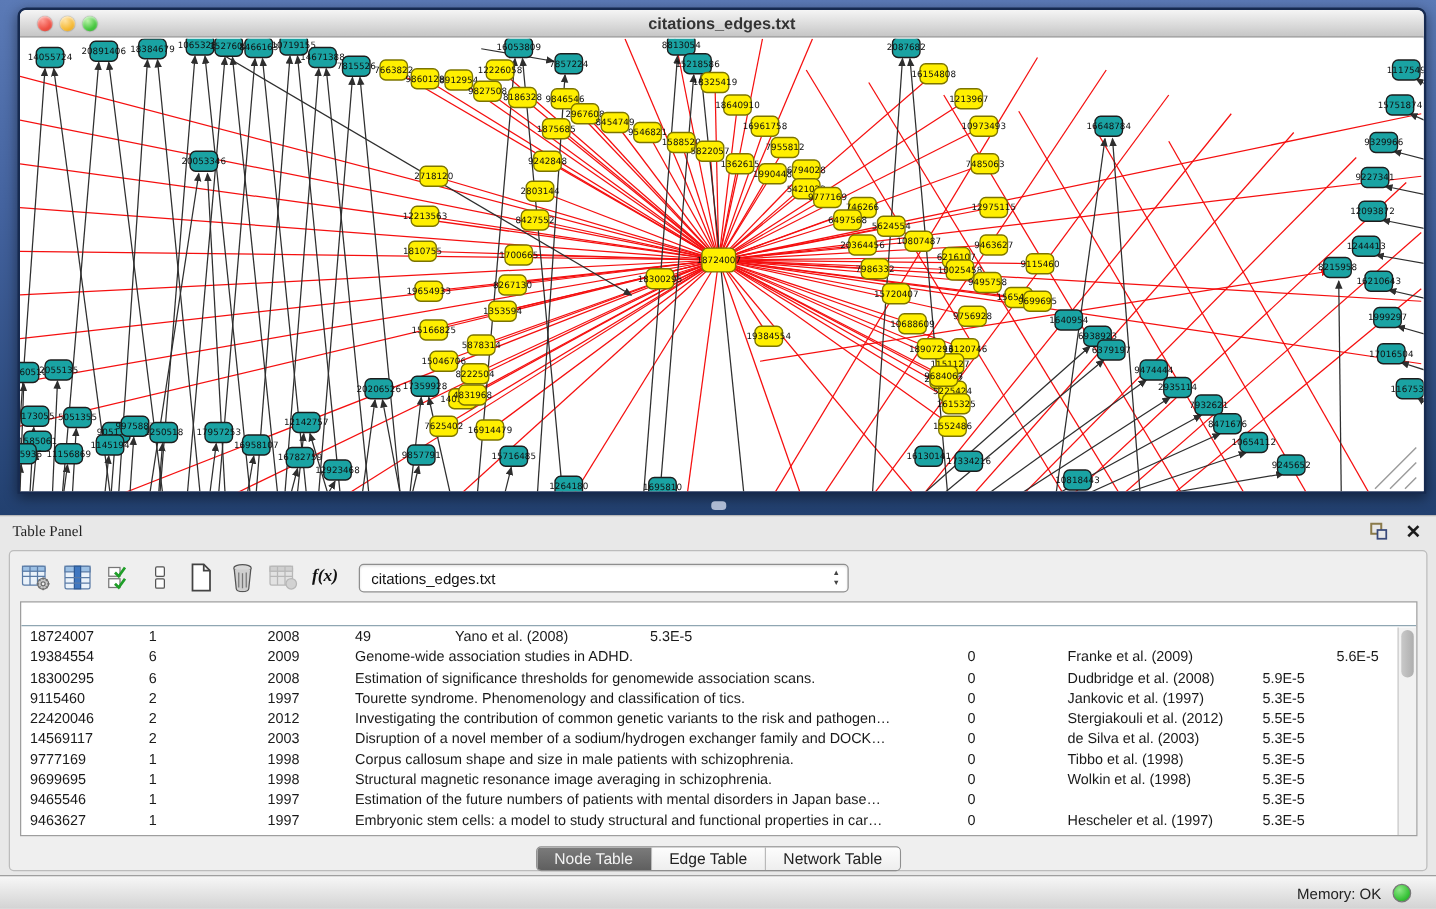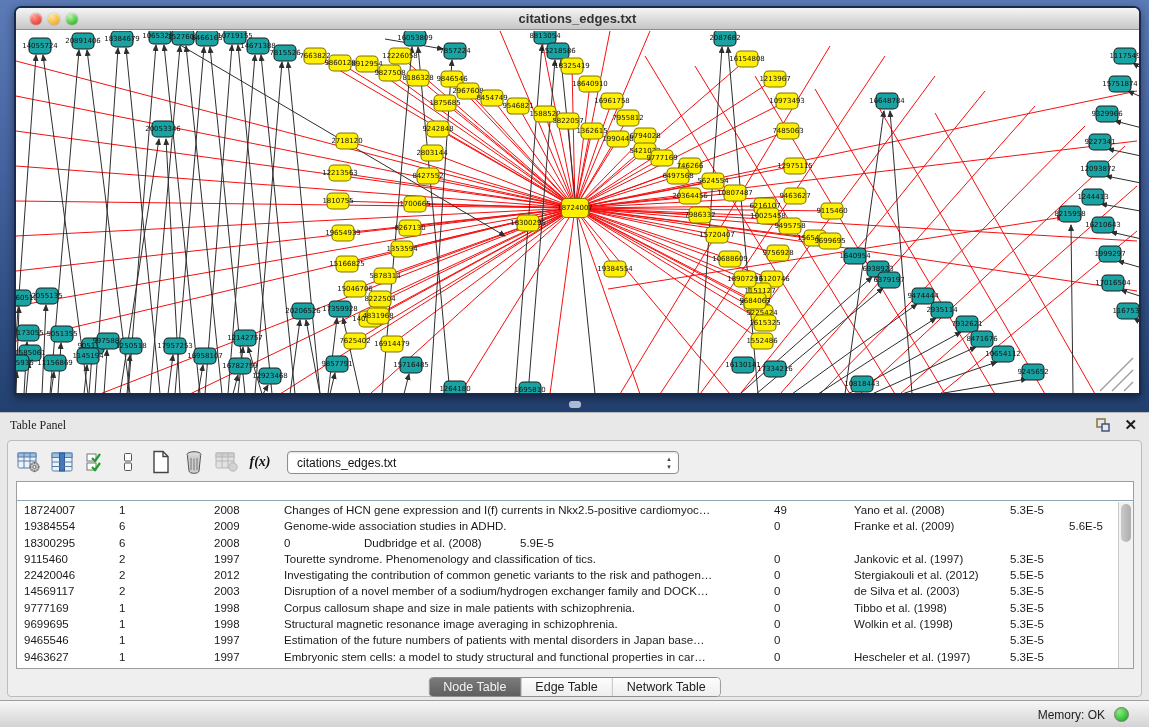--- a/index.html
+++ b/index.html
@@ -916,38 +916,38 @@
             <div class="th" style="width: 490px;">title</div>
             <div class="th" style="width: 80px;"><span class="sort-tri">△</span>out_de…</div>
             <div class="th" style="width: 156px; margin-top: 28px;">short</div>
             <div class="th" style="width: 100px;">pagerank</div>
           </div>
         <div id="tbody">
             <div class="tr">
               <div class="td" style="width: 95px;">18724007</div>
               <div class="td" style="width: 95px;">1</div>
               <div class="td" style="width: 70px;">2008</div>
-              <div class="td" style="width: 490px;">Changes of HCN gene expression and I(f) currents in Nkx2.5-positive cardiomyoc…</div>
               <div class="td" style="width: 80px;">49</div>
               <div class="td" style="width: 156px;">Yano et al. (2008)</div>
               <div class="td" style="width: 100px;">5.3E-5</div>
             </div>
             <div class="tr">
               <div class="td" style="width: 95px;">19384554</div>
               <div class="td" style="width: 95px;">6</div>
               <div class="td" style="width: 70px;">2009</div>
               <div class="td" style="width: 490px;">Genome-wide association studies in ADHD.</div>
               <div class="td" style="width: 80px;">0</div>
               <div class="td" style="width: 156px;">Franke et al. (2009)</div>
               <div class="td" style="width: 100px; text-align: right;">5.6E-5</div>
             </div>
             <div class="tr">
               <div class="td" style="width: 95px;">18300295</div>
               <div class="td" style="width: 95px;">6</div>
               <div class="td" style="width: 70px;">2008</div>
+              <div class="td" style="width: 490px;">Estimation of significance thresholds for genomewide association scans.</div>
               <div class="td" style="width: 80px;">0</div>
               <div class="td" style="width: 156px;">Dudbridge et al. (2008)</div>
               <div class="td" style="width: 100px;">5.9E-5</div>
             </div>
             <div class="tr">
               <div class="td" style="width: 95px;">9115460</div>
               <div class="td" style="width: 95px;">2</div>
               <div class="td" style="width: 70px;">1997</div>
               <div class="td" style="width: 490px;">Tourette syndrome. Phenomenology and classification of tics.</div>
               <div class="td" style="width: 80px;">0</div>

